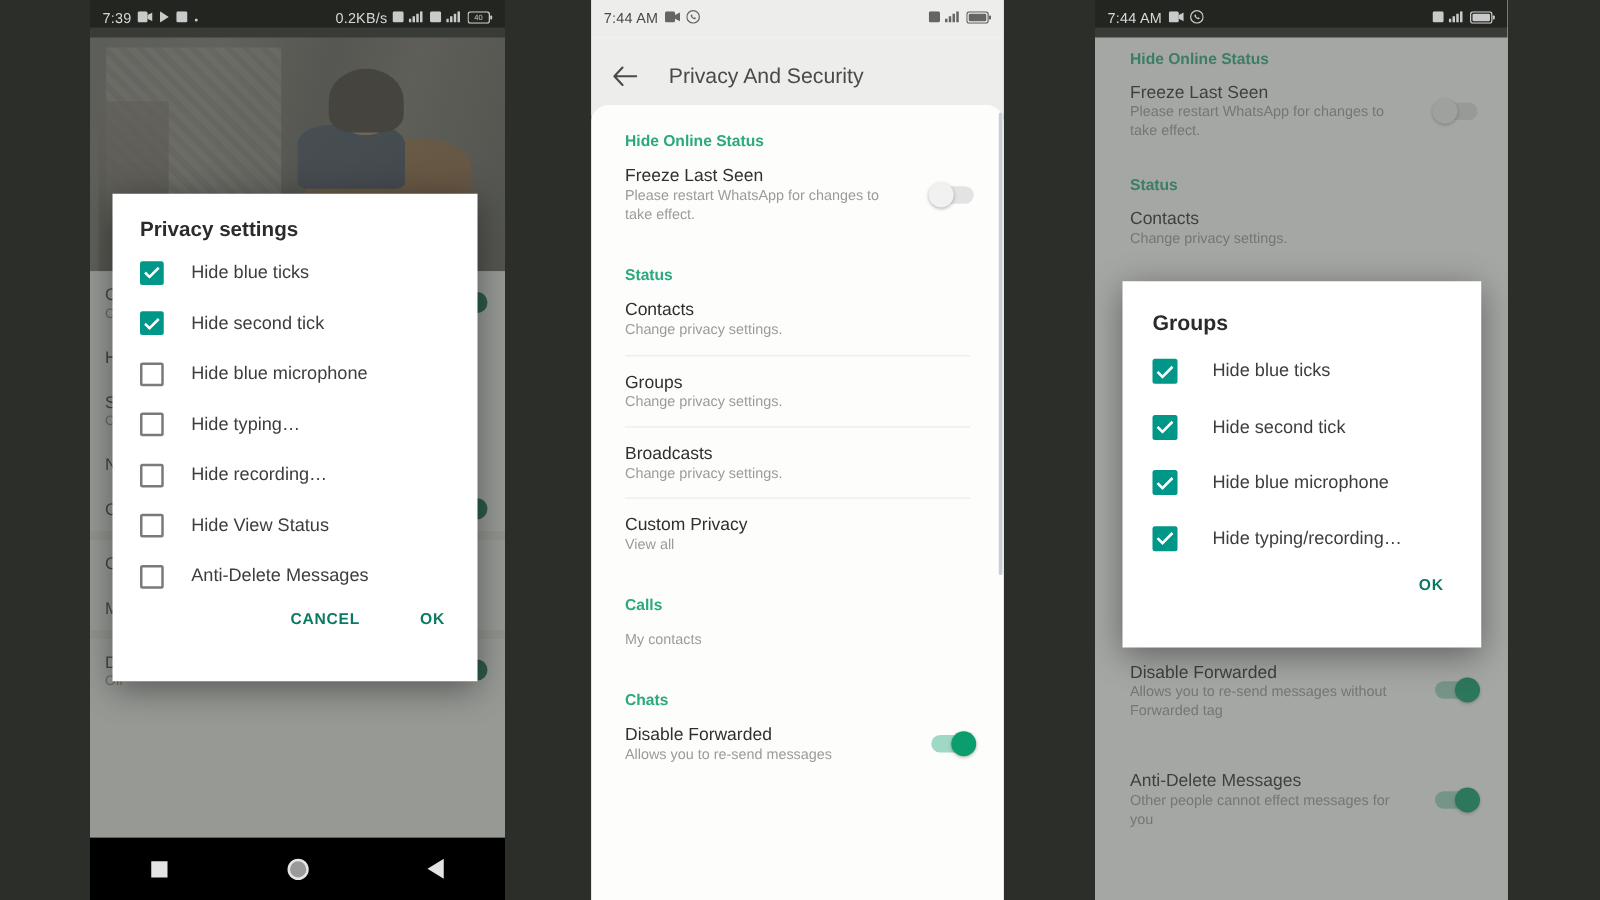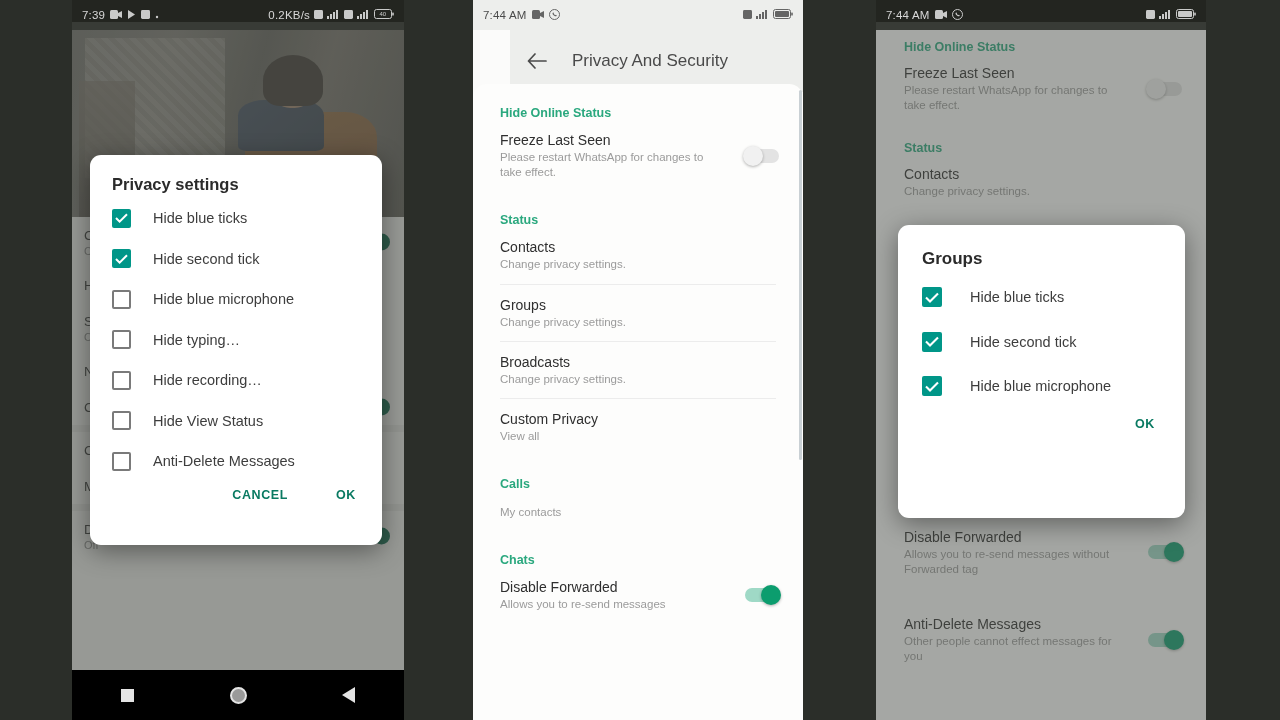--- a/index.html
+++ b/index.html
@@ -112,21 +112,21 @@
   .nav-circle{ width:17px; height:17px; border-radius:50%; border:2px solid #e4e4e4; background:#9a9a9a; }
   .nav-tri{
     width:0;height:0;border-top:8px solid transparent;border-bottom:8px solid transparent;
     border-right:13px solid #e4e4e4;
   }
 
   
   .dialog{
     position:absolute; z-index:20; background:#fff;
     box-shadow:0 6px 26px rgba(0,0,0,.42);
-    border-radius:11px;
+    border-radius:0;
   }
   .dlg-title{
     font-size:16px; color:#2b2b2b; font-weight:400;
   }
   .cb-row{ display:flex; align-items:center; }
   .cb{
     flex:0 0 auto; display:inline-flex; align-items:center; justify-content:center;
   }
   .cb-on{ background:#009688; border-radius:2px; }
   .cb-off{ border:2px solid #7a7a7a; border-radius:2px; background:transparent; }
@@ -145,21 +145,21 @@
   #dlg1 .cb-row{ height:40.5px; padding-left:22px; }
   #dlg1 .cb{ width:19px; height:19px; }
   #dlg1 .cb-label{ font-size:14.5px; margin-left:22px; }
   #dlg1 .dlg-actions{ padding:6px 26px 0 0; gap:32px; }
   #dlg1 .dlg-btn{ font-size:12.5px;margin-left:16px; }
 
   
   #panel2{ left:473px; width:330px; background:#fbfbfa; }
   #p2-appbar{
     height:62px; background:#edeeec;
-    display:flex; align-items:center; padding-left:16px; gap:24px;margin-left:37px;
+    display:flex; align-items:center; padding-left:16px; gap:24px;
   }
   #p2-appbar .back{ width:22px; height:22px; display:flex; align-items:center; justify-content:center; cursor:pointer; }
   #p2-appbar .title{ font-size:17px; color:#4a4a4a; }
   #p2-card{
     position:absolute; top:84px; left:0; width:100%; bottom:0;
     background:#fdfdfc;
     border-top-left-radius:14px; border-top-right-radius:14px;
     overflow:hidden;
   }
   #p2-card .section-caps{
@@ -607,18 +607,26 @@
 
     <div class="cb-row">
       <span class="cb cb-on">
         <svg width="14" height="11" viewBox="0 0 14 11">
             <path d="M1 5.5 L5 9.5 L13 1.4" fill="none" stroke="#fff" stroke-width="2.1"></path>
           </svg>
       </span>
       <span class="cb-label">Hide blue microphone</span>
     </div>
 
+    <div class="cb-row">
+      <span class="cb cb-on">
+        <svg width="14" height="11" viewBox="0 0 14 11">
+            <path d="M1 5.5 L5 9.5 L13 1.4" fill="none" stroke="#fff" stroke-width="2.1"></path>
+          </svg>
+      </span>
+      <span class="cb-label">Hide typing/recording…</span>
+    </div>
 
     <div class="dlg-actions">
       <button class="dlg-btn">OK</button>
     </div>
   </div>
 </div>
 
 </body></html>

